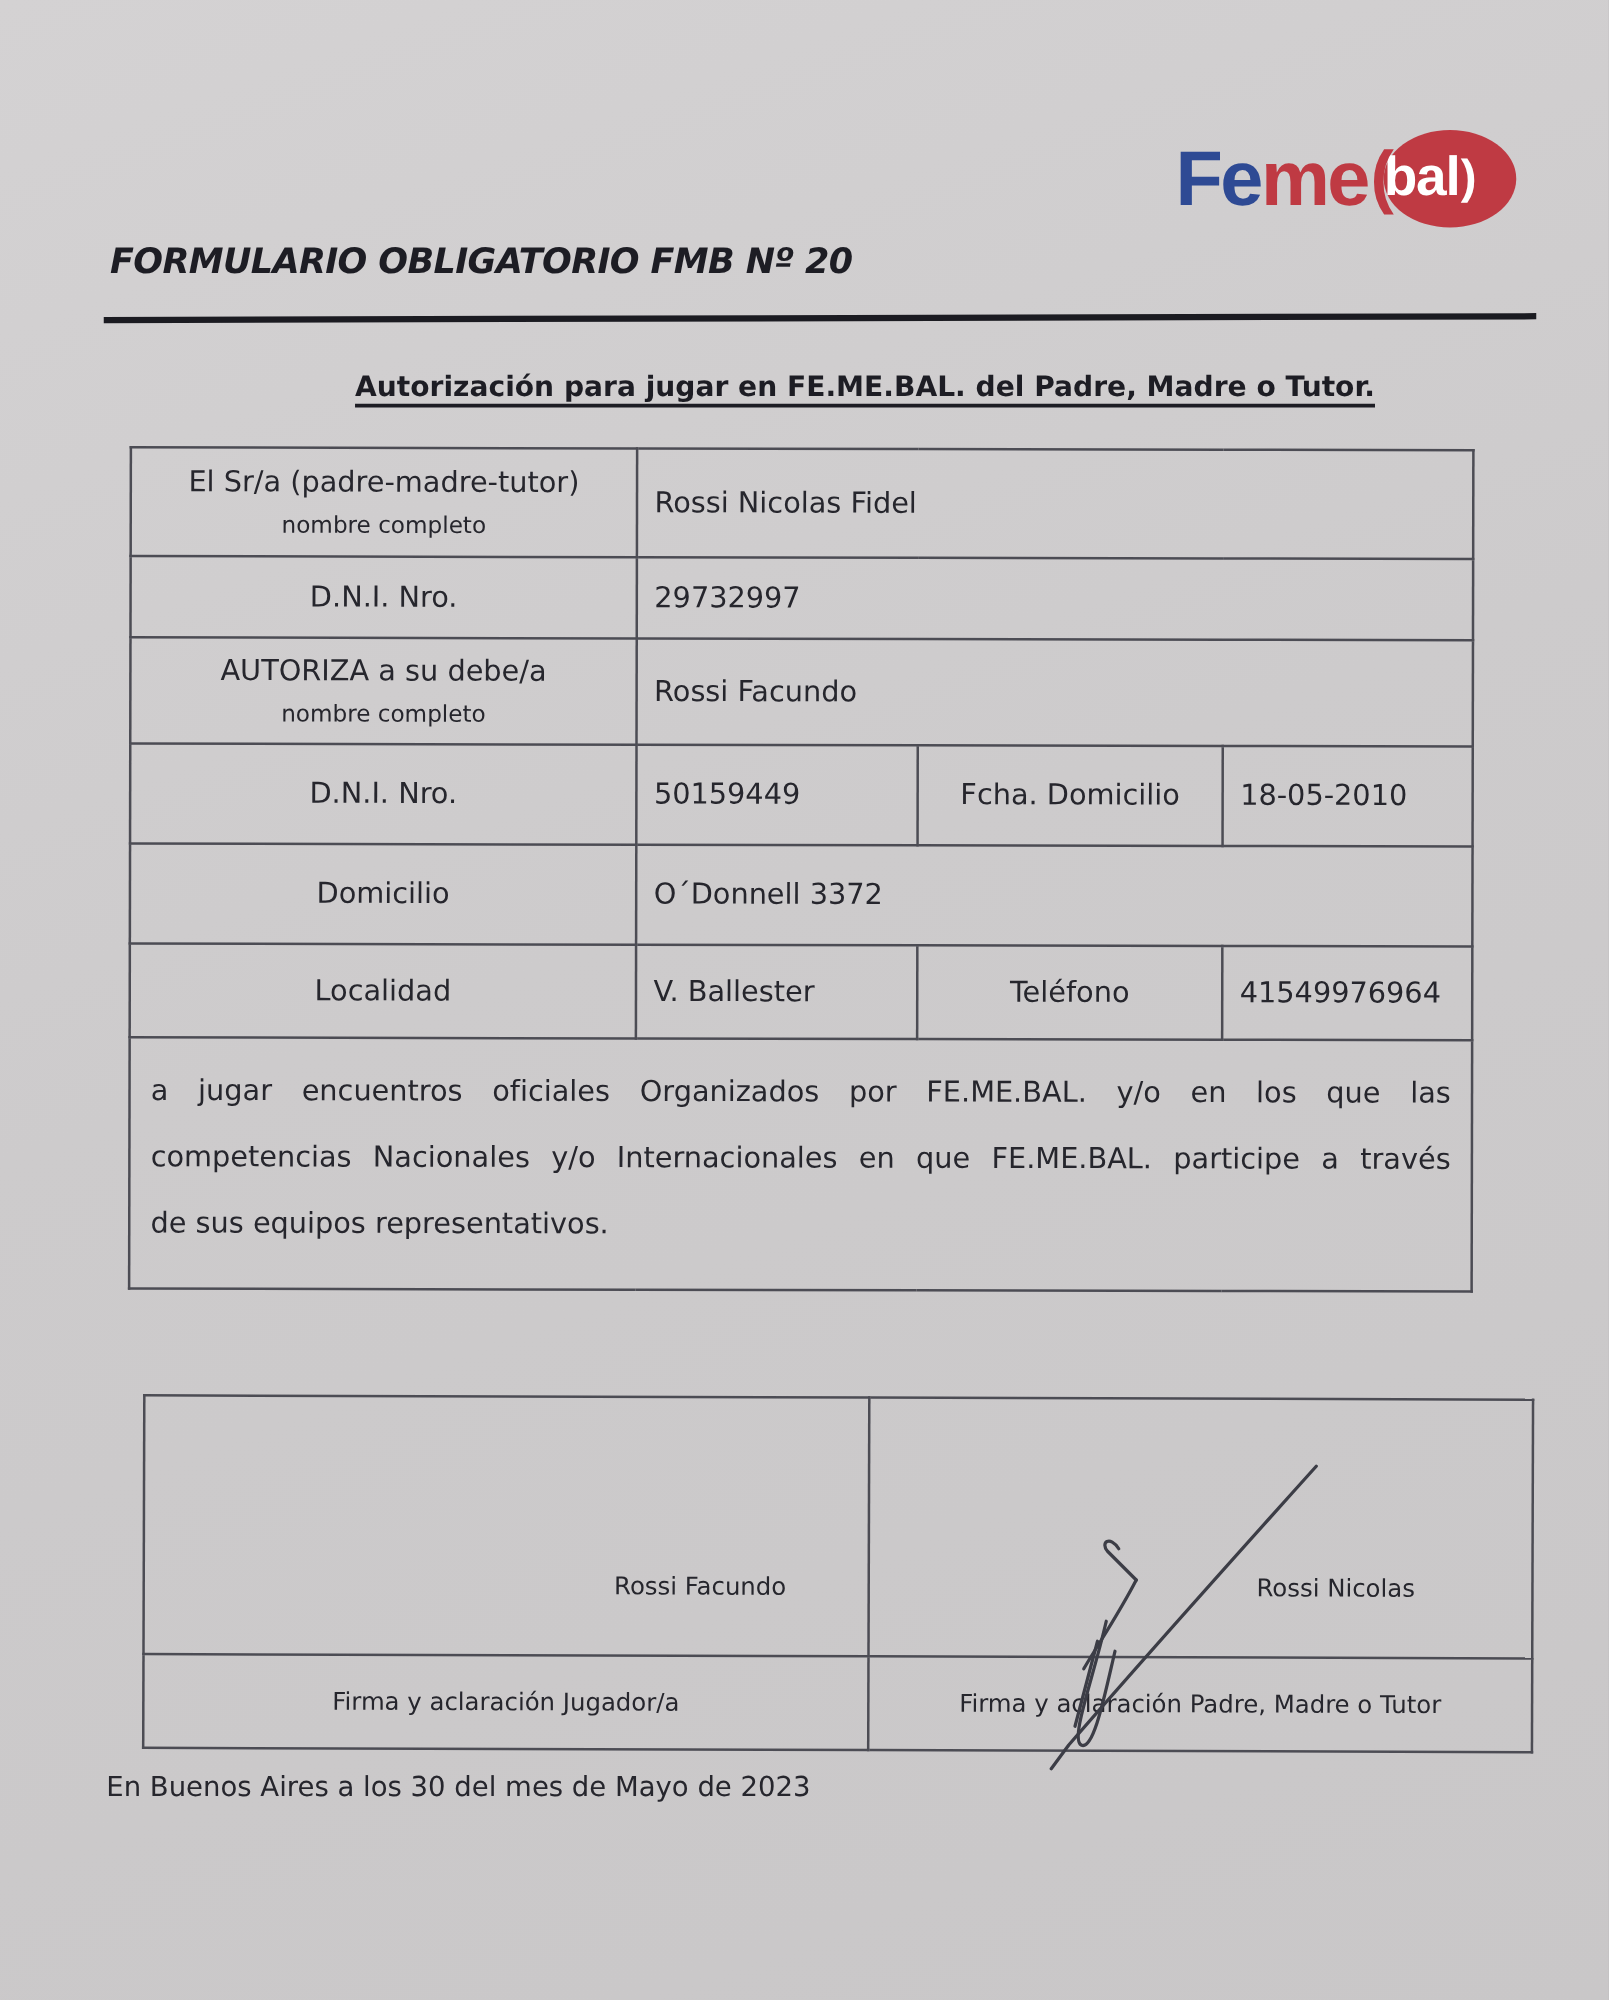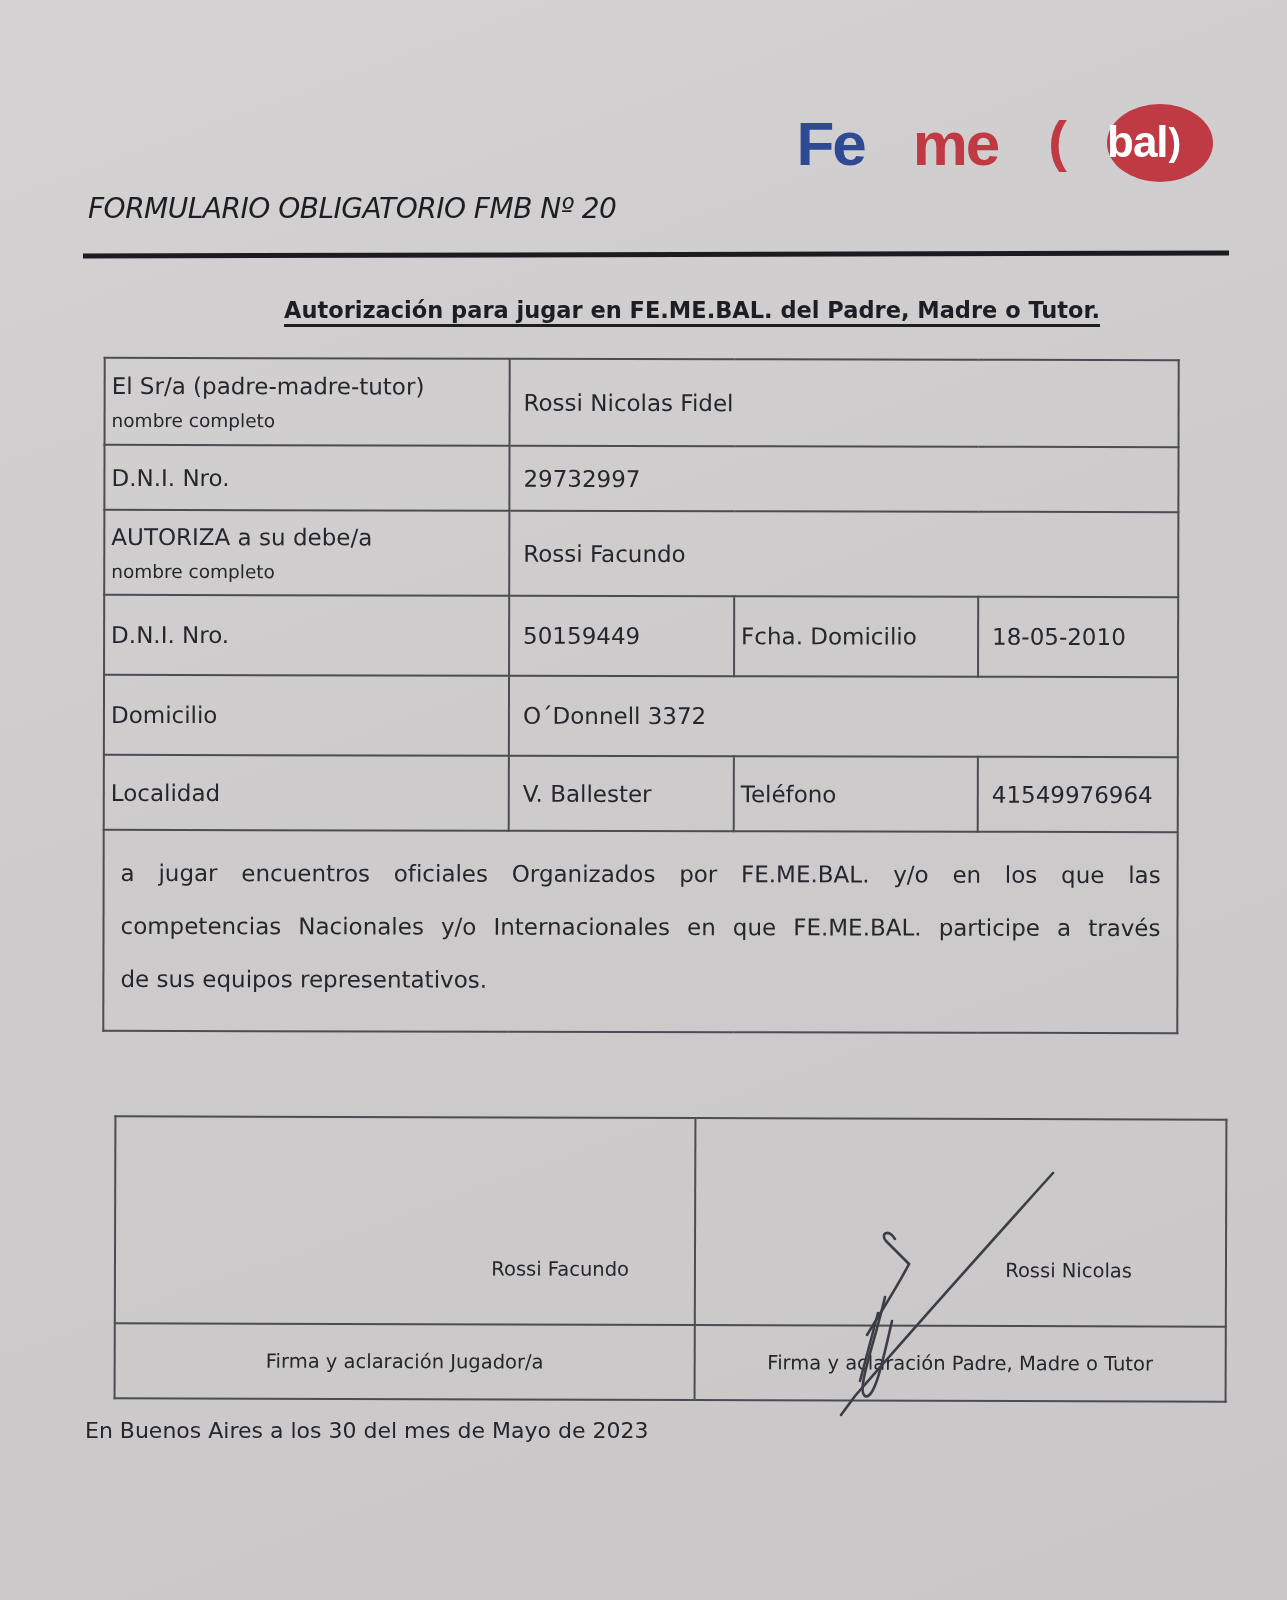--- a/index.html
+++ b/index.html
@@ -15,41 +15,40 @@
     background:linear-gradient(160deg,#d4d2d3 0%,#cdcbcc 45%,#c9c7c8 100%);
     overflow:hidden;
   }
 
   
   .logo{
     position:absolute;top:104px;right:74px;
     display:flex;align-items:center;
     font-weight:bold;font-size:62px;letter-spacing:-2px;
     font-family:"Liberation Sans",sans-serif;
-    gap:48px;
   }
   .logo .fe{color:#2e4a94;}
   .logo .me{color:#bf3a43;}
   .logo .open-paren{
     color:#bf3a43;font-size:56px;font-weight:bold;
     margin:0 -6px 6px 2px;position:relative;z-index:2;
   }
   .logo .oval{
     background:#bf3a43;
     width:106px;height:78px;border-radius:50%;
     display:flex;align-items:center;
     color:#ffffff;font-size:44px;letter-spacing:-1px;
     padding-bottom:2px;box-sizing:border-box;
   }
   .logo .close-paren{font-size:38px;font-weight:bold;margin-left:1px;}
 
   
   .doc-title{
     position:absolute;left:88px;top:192px;margin:0;
-    font-size:28px;font-style:italic;font-weight:normal;
+    font-size:28px;font-style:italic;font-weight:bold;
     letter-spacing:-0.5px;color:#1d1d24;white-space:nowrap;
   }
   .title-rule{
     position:absolute;left:83px;top:252px;width:1146px;height:5px;
     background:#1b1b21;transform:rotate(-0.15deg);
   }
   .auth-heading{
     position:absolute;left:208px;top:297px;width:892px;margin:0;
     text-align:right;font-size:22.5px;font-weight:bold;color:#1d1d24;
     text-decoration:underline;text-decoration-thickness:3px;text-underline-offset:6px;
@@ -60,21 +59,21 @@
   table{border-collapse:collapse;}
   .form-table{
     position:absolute;left:103px;top:358px;width:1074px;
     table-layout:fixed;transform:rotate(0.12deg);
   }
   .form-table td{
     border:2px solid #4c4c54;
     font-size:23px;color:#26262d;
     vertical-align:middle;
   }
-  .label-cell{text-align:left;padding:0 6px;}
+  .label-cell{text-align:center;padding:0 6px;}
   .label-main{display:block;}
   .label-sub{display:block;font-size:18.5px;margin-top:11px;}
   .value-cell{text-align:left;padding:4px 6px 4px 13px;}
   .r1{height:87px;} .r2{height:65px;} .r3{height:85px;}
   .r4{height:80px;} .r5{height:80px;} .r6{height:75px;}
   .para-cell{padding:16px 16px 24px 16px;}
   .para-line{
     display:block;font-size:23px;line-height:53px;color:#26262d;
     text-align:justify;
   }

